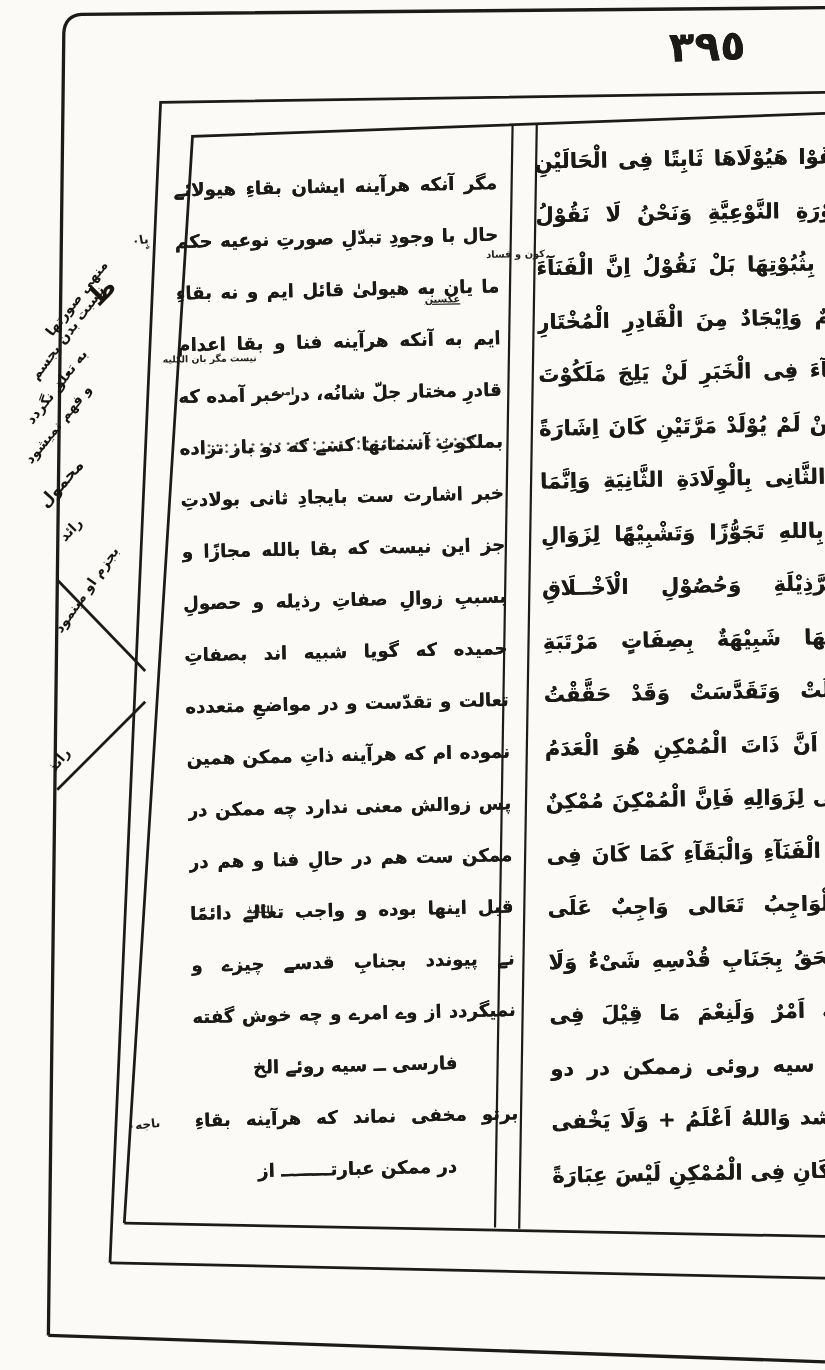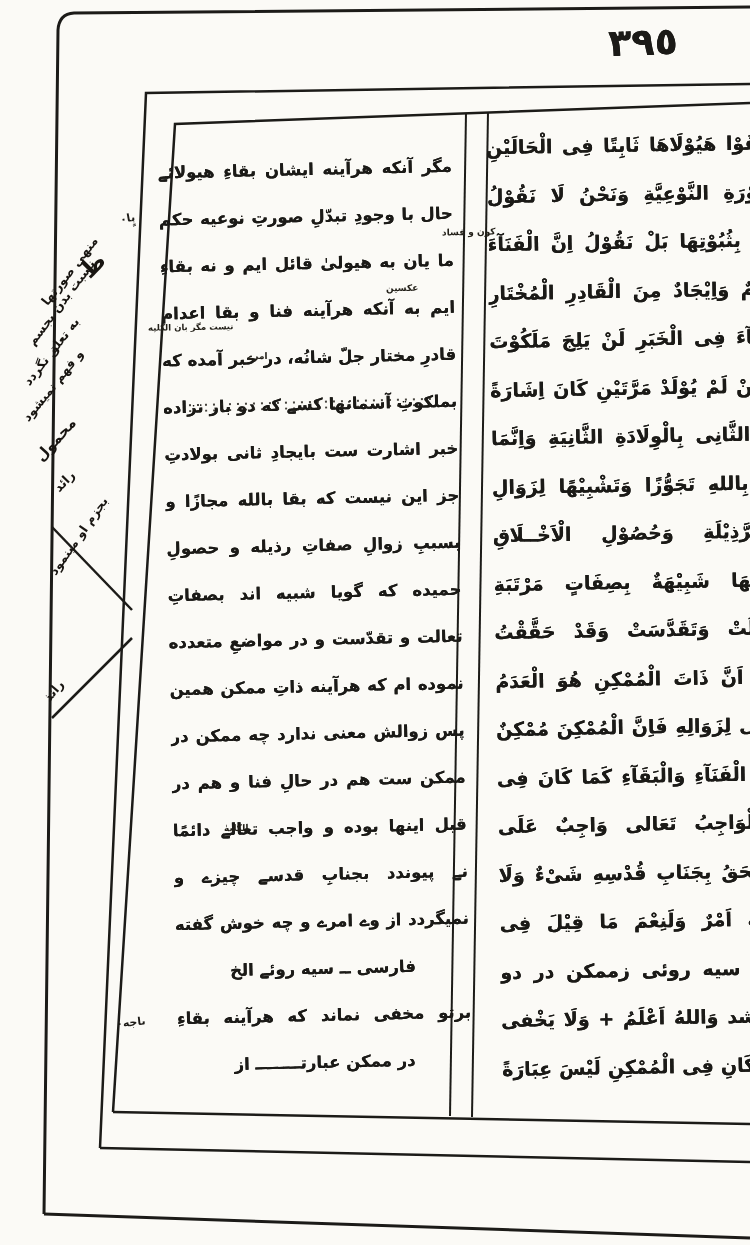--- a/index.html
+++ b/index.html
@@ -111,21 +111,21 @@
     <div class="tline">ممکن ست هم در حالِ فنا و هم در حالِ بقا چنانچه</div>
     <div class="tline">قبل اینها بوده و واجب تعالے دائمًا واجب ست</div>
     <div class="tline">نے پیوندد بجنابِ قدسے چیزے و منفصل</div>
     <div class="tline">نمیگردد از وے امرے و چه خوش گفته شد در شعر</div>
     <div class="tline">فارسی ــ سیه روئے الخ</div>
     <div class="tline">برتو مخفی نماند که هرآینه بقاءِ امکان</div>
     <div class="tline">در ممکن عبارتــــــــ از</div>
   </div>
 
 <div class="gloss" style="left:442px;top:227px;">کون و فساد</div>
-<div class="gloss" style="left:386px;top:283px;">عکسین</div>
+<div class="gloss" style="left:386px;top:268px;text-decoration:underline;">عکسین</div>
 <div class="gloss" style="left:148px;top:322px;font-size:8.5px;">نیست مگر بان الکلیه</div>
 <div class="gloss" style="left:248px;top:351px;">امرے</div>
 <div class="gloss" style="left:224px;top:823px;">الکلیهٰ</div>
 <div id="gloss-dots"></div>
 
 <div id="gutter-mark-top" class="gutter-mark">ٻٍا٠</div>
 <div id="gutter-mark-bottom" class="gutter-mark">ٮاجه٠</div>
 
 <div>
   <div class="mfrag" style="left:84px;top:260px;font-size:24px;transform:rotate(-45deg);">ط</div>

